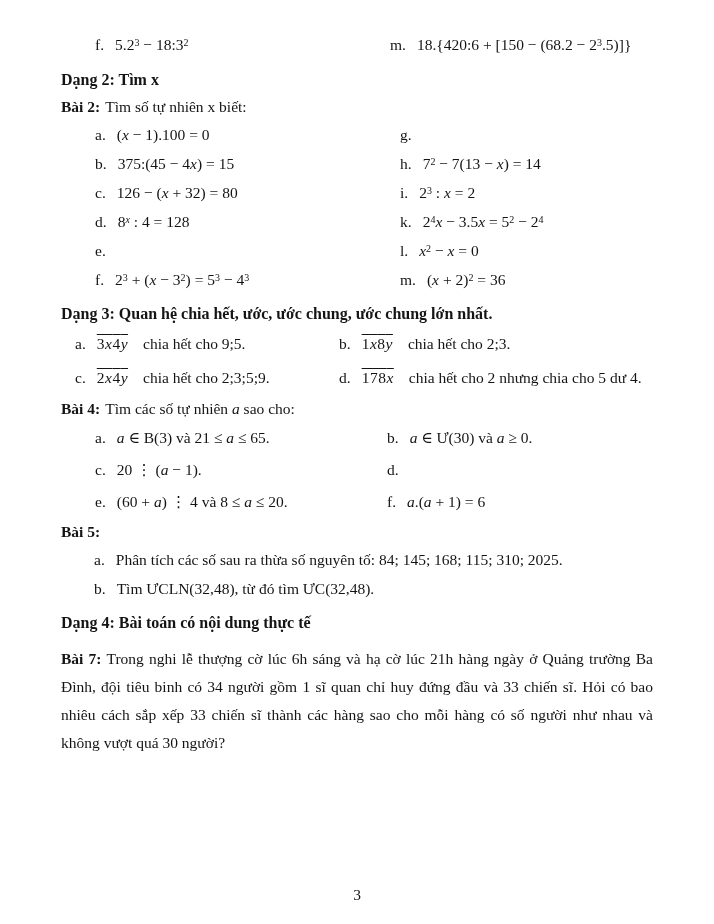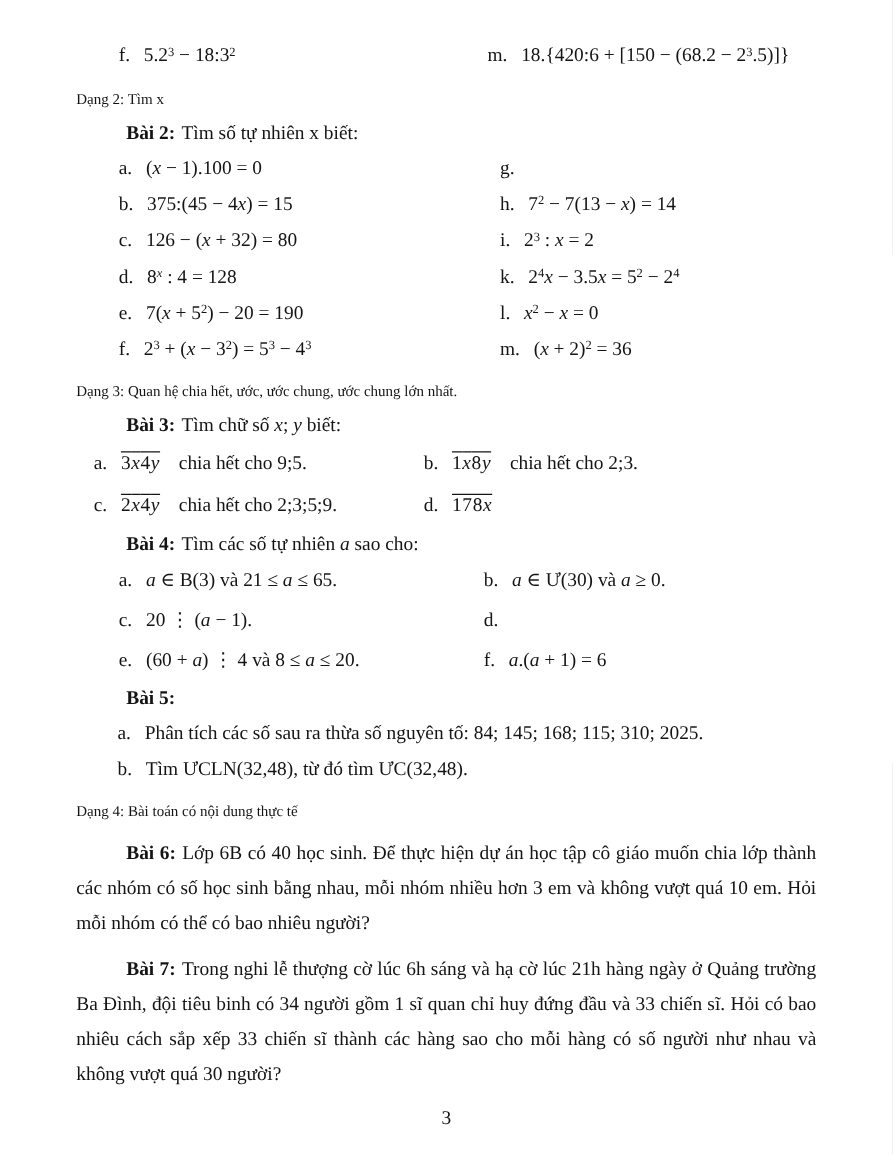--- a/index.html
+++ b/index.html
@@ -17,23 +17,23 @@
   .cell.r { flex:1 1 auto; }
   .lbl { margin-right:11px; }
   .s-intro .pair { line-height:30px; }
   .s-intro .cell.l { flex:0 0 329px; padding-left:34px; }
   .s-bai2 .pair { line-height:29px; }
   .s-bai2 .cell.l { flex:0 0 339px; padding-left:34px; }
   .s-bai3 .pair { line-height:34px; }
   .s-bai3 .cell.l { flex:0 0 278px; padding-left:14px; }
   .s-bai4 .pair { line-height:32px; }
   .s-bai4 .cell.l { flex:0 0 326px; padding-left:34px; }
-  .heading { font-weight:normal; font-size:12px; line-height:27px; margin-top:6px; }
+  .heading { font-weight:bold; font-size:16px; line-height:27px; margin-top:6px; }
   .lead { line-height:27px; }
-  .blabel { font-weight:bold; margin-right:5px;margin-left:40px; }
+  .blabel { font-weight:bold; margin-right:5px; }
   .over { text-decoration:overline; letter-spacing:0.5px; }
   .b3txt { margin-left:15px; }
   .b5item { display:flex; align-items:baseline; padding-left:33px; line-height:29px; }
   .para { text-align:justify; line-height:28px; margin:0; margin-top:6px; }
   .para.mt { margin-top:9px; }
   .pagenum { position:absolute; left:0; right:0; bottom:20px; text-align:center; line-height:18px; }
   sup { font-size:10px; vertical-align:0.45em; line-height:0; }
 </style>
 </head>
 <body>
@@ -94,43 +94,39 @@
         <span class="fmt">8<sup><i>x</i></sup> : 4 = 128</span>
       </div>
       <div class="cell r">
         <span class="lbl">k.</span>
         <span class="fmt">2<sup>4</sup><i>x</i> − 3.5<i>x</i> = 5<sup>2</sup> − 2<sup>4</sup></span>
       </div>
     </div>
     <div class="pair">
       <div class="cell l">
         <span class="lbl">e.</span>
-        <span class="fmt">7(<i>x</i> + 5<sup>2</sup>) − 20 = 190</span>
       </div>
       <div class="cell r">
         <span class="lbl">l.</span>
         <span class="fmt"><i>x</i><sup>2</sup> − <i>x</i> = 0</span>
       </div>
     </div>
     <div class="pair">
       <div class="cell l">
         <span class="lbl">f.</span>
         <span class="fmt">2<sup>3</sup> + (<i>x</i> − 3<sup>2</sup>) = 5<sup>3</sup> − 4<sup>3</sup></span>
       </div>
       <div class="cell r">
         <span class="lbl">m.</span>
         <span class="fmt">(<i>x</i> + 2)<sup>2</sup> = 36</span>
       </div>
     </div>
   </div>
 
   <div class="heading">Dạng 3: Quan hệ chia hết, ước, ước chung, ước chung lớn nhất.</div>
-  <div class="lead">
-    <span class="blabel">Bài 3:</span><span class="fmt">Tìm chữ số <i>x</i>; <i>y</i> biết:</span>
-  </div>
 
   <div class="s-bai3">
     <div class="pair">
       <div class="cell l">
         <span class="lbl">a.</span>
         <span class="over fmt">3<i>x</i>4<i>y</i></span>
         <span class="b3txt">chia hết cho 9;5.</span>
       </div>
       <div class="cell r">
         <span class="lbl">b.</span>
@@ -140,20 +136,21 @@
     </div>
     <div class="pair">
       <div class="cell l">
         <span class="lbl">c.</span>
         <span class="over fmt">2<i>x</i>4<i>y</i></span>
         <span class="b3txt">chia hết cho 2;3;5;9.</span>
       </div>
       <div class="cell r">
         <span class="lbl">d.</span>
         <span class="over fmt">178<i>x</i></span>
+        <span class="b3txt">chia hết cho 2 nhưng chia cho 5 dư 4.</span>
       </div>
     </div>
   </div>
 
   <div class="lead">
     <span class="blabel">Bài 4:</span><span class="fmt">Tìm các số tự nhiên <i>a</i> sao cho:</span>
   </div>
 
   <div class="s-bai4">
     <div class="pair">
@@ -196,22 +193,19 @@
       <span>Phân tích các số sau ra thừa số nguyên tố: 84; 145; 168; 115; 310; 2025.</span>
     </div>
     <div class="b5item">
       <span class="lbl">b.</span>
       <span>Tìm ƯCLN(32,48), từ đó tìm ƯC(32,48).</span>
     </div>
   </div>
 
   <div class="heading">Dạng 4: Bài toán có nội dung thực tế</div>
 
-  <p class="para">
-    <span class="blabel">Bài 6:</span><span>Lớp 6B có 40 học sinh. Để thực hiện dự án học tập cô giáo muốn chia lớp thành các nhóm có số học sinh bằng nhau, mỗi nhóm nhiều hơn 3 em và không vượt quá 10 em. Hỏi mỗi nhóm có thể có bao nhiêu người?</span>
-  </p>
 
   <p class="para mt">
     <span class="blabel">Bài 7:</span><span>Trong nghi lễ thượng cờ lúc 6h sáng và hạ cờ lúc 21h hàng ngày ở Quảng trường Ba Đình, đội tiêu binh có 34 người gồm 1 sĩ quan chỉ huy đứng đầu và 33 chiến sĩ. Hỏi có bao nhiêu cách sắp xếp 33 chiến sĩ thành các hàng sao cho mỗi hàng có số người như nhau và không vượt quá 30 người?</span>
   </p>
 
   <div class="pagenum">3</div>
 </div>
 
 </body></html>

